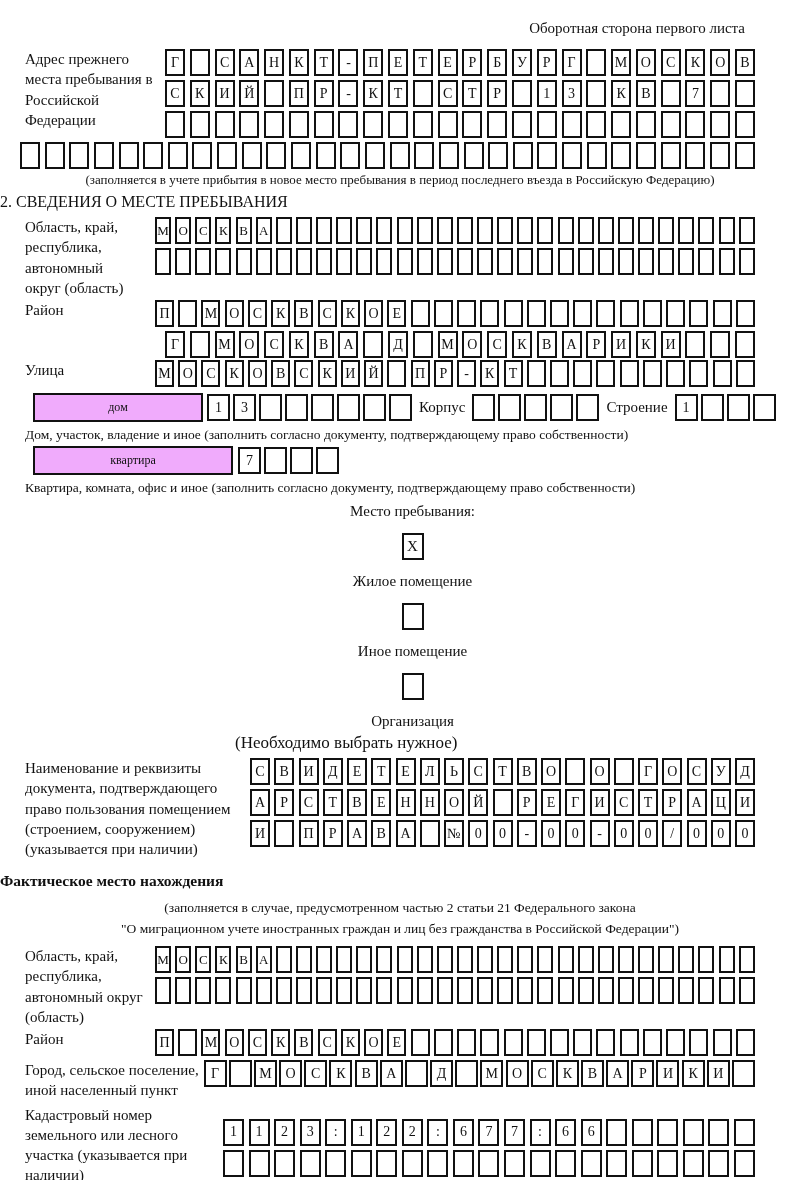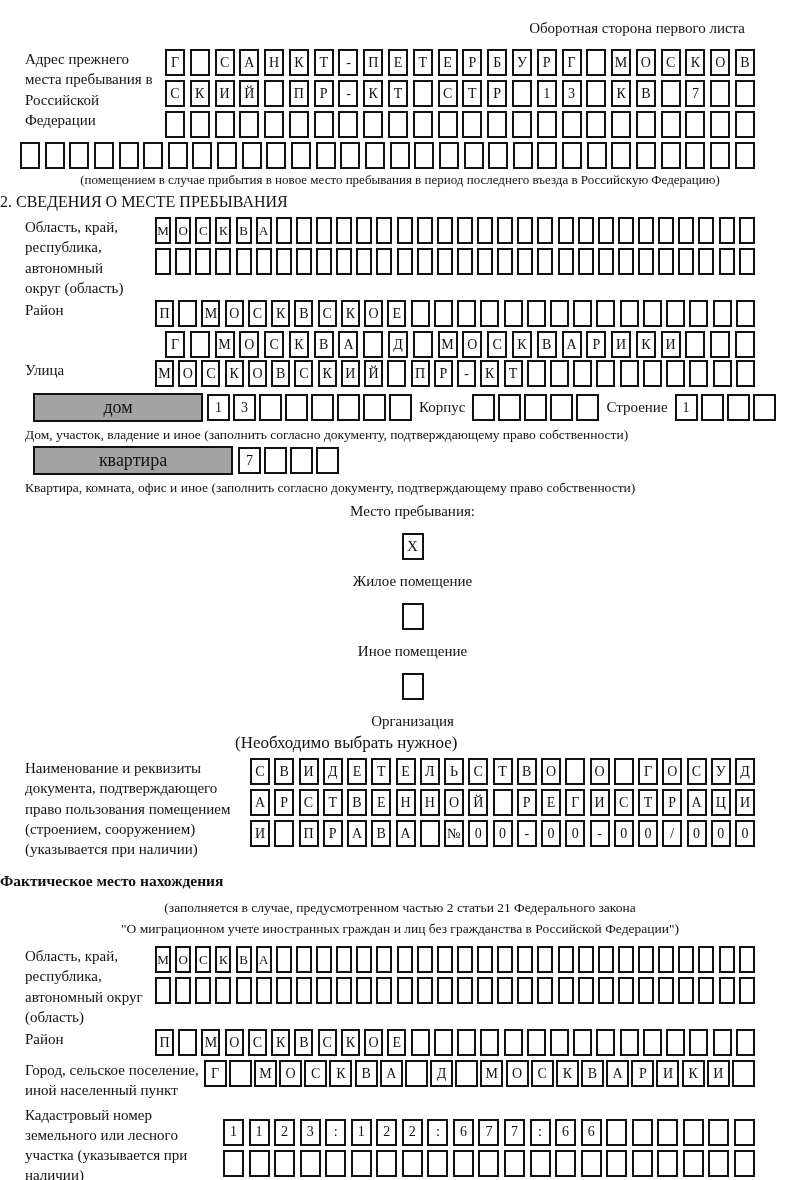--- a/index.html
+++ b/index.html
@@ -29,21 +29,21 @@
   .rw600{width:600px;}
   .rw505{width:505px;}
   .rw605{width:605px;}
   .rw532{width:532px;}
   .row4{margin:0 0 2px 20px;}
   .note{font-size:13px;text-align:center;margin:3px 6px 5px 6px;}
   .sect-title{font-size:16px;font-weight:normal;margin:2px 0 6px 0;}
   .mt2{margin-top:2px;gap:14px;} .mt4{margin-top:4px;} .mt6{margin-top:6px;} .mt12{margin-top:12px;}
   .cg{display:flex;gap:3px;}
   .bigbox{box-sizing:border-box;border:2px solid #111;height:29px;display:flex;
-          align-items:center;justify-content:center;font-size:18px;background:#a3a3a3;}
+          align-items:center;justify-content:center;font-size:12px;background:#f0abfc;}
   .houserow{display:flex;align-items:center;margin:6px 0 0 33px;}
   .inline-label{font-size:15px;margin:0 7px;white-space:nowrap;}
   .lnote{font-size:13.5px;margin:5px 0 2px 25px;}
   .chkrow{display:flex;align-items:center;gap:13px;margin:7px 0 0 25px;font-size:15px;flex-direction:column;}
   .checkbox{box-sizing:border-box;width:22px;height:27px;border:2px solid #111;
             display:flex;align-items:center;justify-content:center;font-size:15px;}
   .choose-note{font-size:17px;margin:3px 0 5px 235px;}
   .fact-title{font-size:15.5px;font-weight:bold;margin:13px 0 8px 0;}
   .fact-note{font-size:13.5px;text-align:center;line-height:1.55;}
   .stampbox{box-sizing:border-box;margin:8px 0 0 395px;width:358px;height:172px;border:2px solid #111;}
@@ -163,21 +163,21 @@
       <span class="cell"></span>
       <span class="cell"></span>
       <span class="cell"></span>
       <span class="cell"></span>
       <span class="cell"></span>
       <span class="cell"></span>
       <span class="cell"></span>
       <span class="cell"></span>
       <span class="cell"></span>
     </div>
-  <div class="note">(помещением в случае прибытия в новое место пребывания в период последнего въезда в Российскую Федерацию)</div>
+  <div class="note">(заполняется в учете прибытия в новое место пребывания в период последнего въезда в Российскую Федерацию)</div>
 
   <div class="sect-title">2. СВЕДЕНИЯ О МЕСТЕ ПРЕБЫВАНИЯ</div>
 
   <div class="flexrow">
     <div class="lbl w105">Область, край, республика, автономный округ (область)</div>
     <div class="rows mra">
       <div class="cellrow rw600 cw16">
           <span class="cell">М</span>
           <span class="cell">О</span>
           <span class="cell">С</span>

